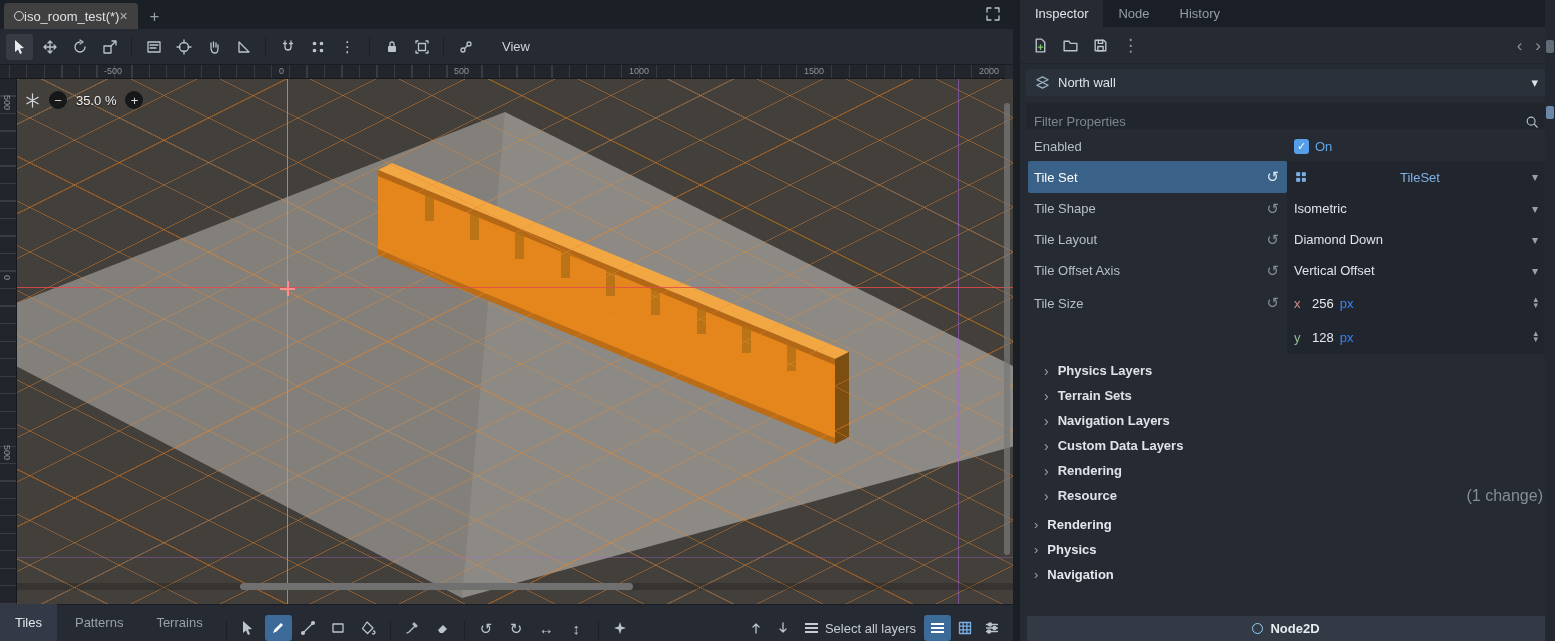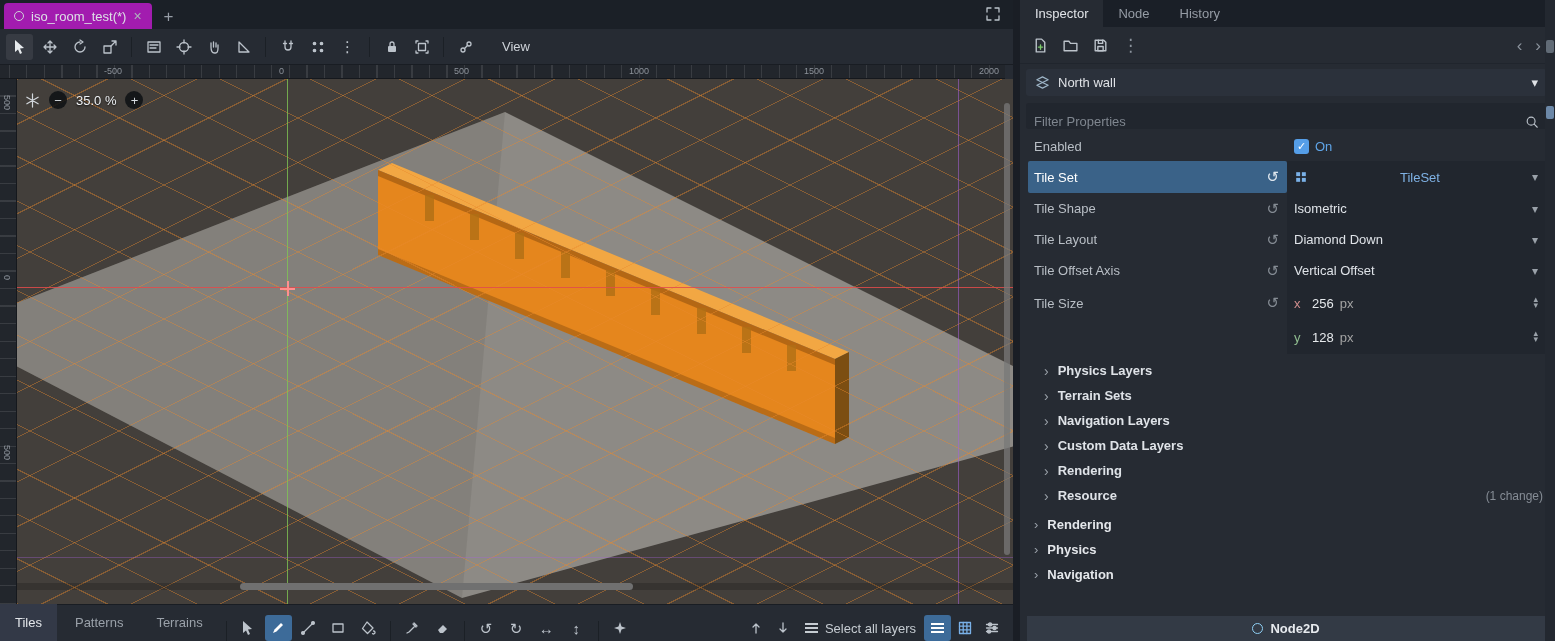--- a/index.html
+++ b/index.html
@@ -8,21 +8,21 @@
     position:relative; width:1555px; height:641px; overflow:hidden;
     font-family:"Liberation Sans","DejaVu Sans",sans-serif; font-size:13px;
     color:#c6ccd3; background:#262b33;
   }
 
   
   #left-editor { position:absolute; left:0; top:0; width:1013px; height:641px; }
 
   
   #scene-tabbar { position:absolute; left:0; top:0; width:1013px; height:29px; background:#1b2027; display:flex; align-items:flex-end; }
-  .scene-tab { height:26px; margin-left:4px; background:#a21caf; border-radius:4px 4px 0 0; display:flex; align-items:center; gap:7px; padding:0 10px; color:#dde1e6; }
+  .scene-tab { height:26px; margin-left:4px; background:#404040; border-radius:4px 4px 0 0; display:flex; align-items:center; padding:0 10px; color:#dde1e6; }
   .scene-root-icon { width:10px; height:10px; border:1.5px solid #cfd4d9; border-radius:50%; }
   .tab-close { color:#aeb4bc; font-size:14px; line-height:1; cursor:default; }
   .add-tab { margin-left:12px; margin-bottom:4px; color:#969da6; font-size:17px; line-height:1; }
   #expand-btn { position:absolute; right:12px; top:6px; }
 
   
   #canvas-toolbar { position:absolute; left:0; top:29px; width:1013px; height:36px; background:#262b33; border-bottom:1px solid #191d23; display:flex; align-items:center; padding-left:6px; gap:3px; }
   .ib { width:27px; height:26px; display:flex; align-items:center; justify-content:center; border-radius:3px; flex:none; }
   .ib.active { background:rgba(255,255,255,.08); }
   .ib.blue { background:#3d6b99; }
@@ -93,26 +93,26 @@
   .prop-value { flex:1; display:flex; align-items:center; gap:6px; padding:0 7px; }
   .prop-value.widget { background:#21262e; }
   .prop-value .chev { margin-left:auto; color:#9aa1a9; font-size:12px; }
   .val-text { color:#dfe3e8; }
   .checkbox { width:15px; height:15px; background:#559ee8; border-radius:3px; display:flex; align-items:center; justify-content:center; color:#fff; font-size:11px; line-height:1; }
   .on-label { color:#5fa5e8; }
   .res-link { flex:1; text-align:center; color:#7fb2e5; }
   .spin-prefix-x { color:#cf8d8d; width:12px; }
   .spin-prefix-y { color:#8fbc8f; width:12px; }
   .spin-val { color:#e6e9ec; }
-  .spin-unit { color:#a3a3a3; }
+  .spin-unit { color:#3b82f6; }
   .spinner { margin-left:auto; display:flex; flex-direction:column; align-items:center; line-height:.62; color:#9aa1a9; font-size:9px; }
   .sub-row { height:25px; display:flex; align-items:center; gap:9px; padding-left:24px; padding-right:12px; }
   .sub-row .chev-r { color:#9aa1a9; font-size:14px; }
   .sub-row b { color:#dfe3e8; font-weight:bold; }
-  .sub-note { margin-left:auto; color:#868d96; font-size:12px; }
+  .sub-note { margin-left:auto; color:#868d96; font-size:16px; }
   .grp-row { height:25px; display:flex; align-items:center; gap:9px; padding-left:14px; }
   .grp-row b { color:#e4e7eb; font-weight:bold; }
   #bottom-cat { position:absolute; left:7px; right:10px; bottom:0; height:25px; background:#333a45; display:flex; align-items:center; justify-content:center; gap:7px; }
   #bottom-cat b { color:#e7eaee; font-weight:bold; }
   .node2d-icon { width:11px; height:11px; border:1.8px solid #8fd0f5; border-radius:50%; }
   #edge-strip { position:absolute; right:0; top:0; bottom:0; width:10px; background:#232830; }
   .edge-icon { position:absolute; left:1px; width:8px; height:13px; border-radius:2px; }
 </style>
 </head>
 <body>

